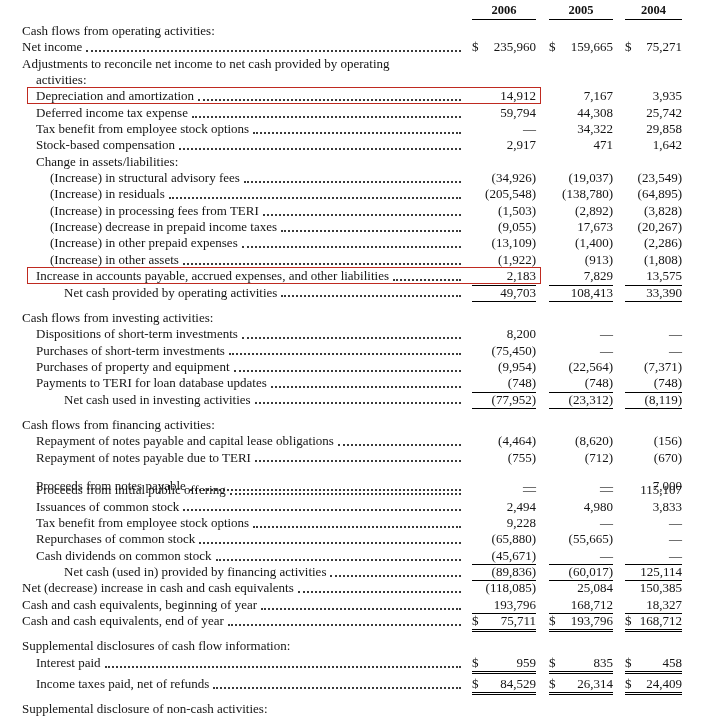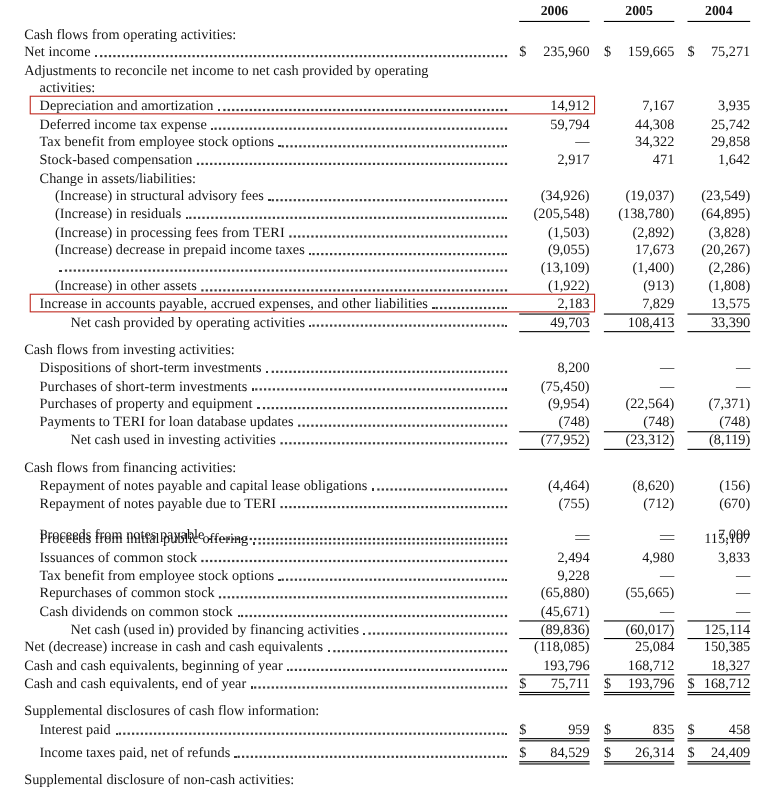--- a/index.html
+++ b/index.html
@@ -248,20 +248,21 @@
         </div>
         <div class="cell c1">
           <span>17,673</span>
         </div>
         <div class="cell c2">
           <span>(20,267)</span>
         </div>
       </div>
       <div class="row">
         <div class="lblwrap" style="padding-left: 28px;">
+          <span class="lbl">(Increase) in other prepaid expenses</span>
           <span class="leader"></span>
         </div>
         <div class="cell c0">
           <span>(13,109)</span>
         </div>
         <div class="cell c1">
           <span>(1,400)</span>
         </div>
         <div class="cell c2">
           <span>(2,286)</span>

